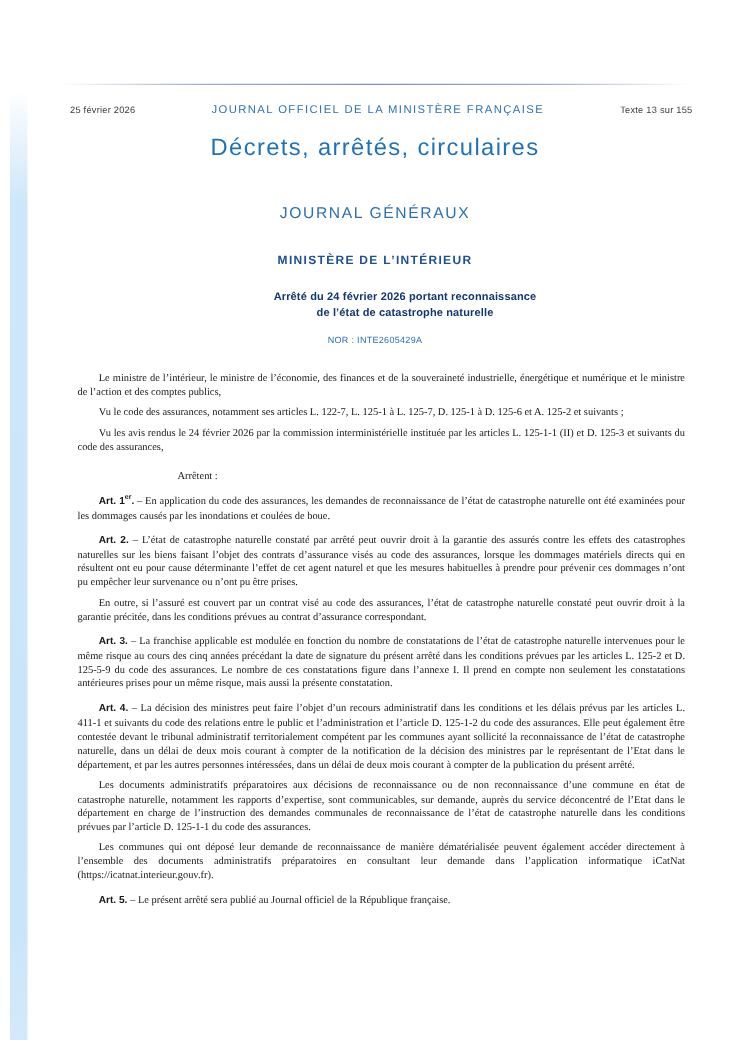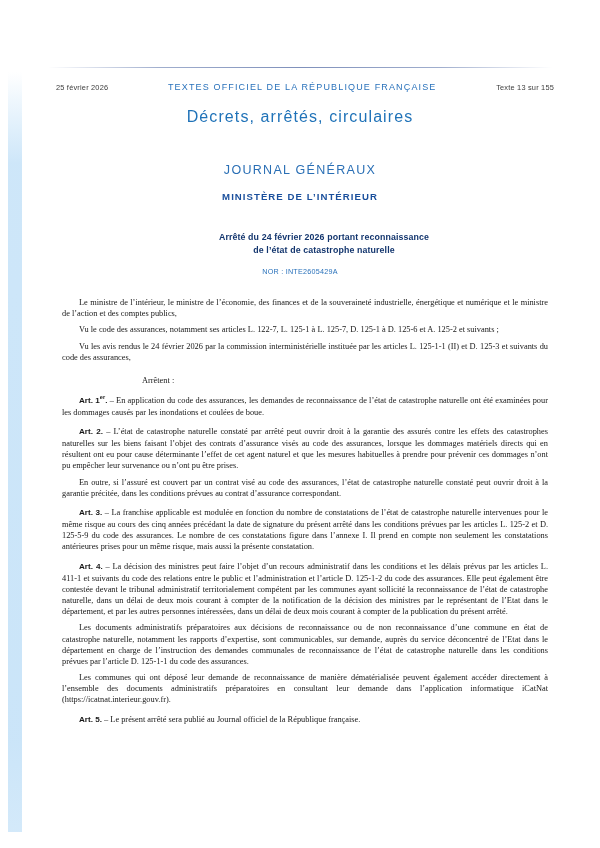--- a/index.html
+++ b/index.html
@@ -81,39 +81,39 @@
                 rgba(140,160,200,0) 100%);
   }
 
   
   .doc-title {
     position: absolute;
     left: 0; right: 0;
     top: 108px;
     text-align: center;
     font-family: "Liberation Sans", sans-serif;
-    font-size: 16px;
+    font-size: 19px;
     color: #1f72b8;
     letter-spacing: 1.1px;
     white-space: nowrap;
   }
   .section-kind {
     position: absolute;
     left: 0; right: 0;
     top: 163px;
     text-align: center;
     font-family: "Liberation Sans", sans-serif;
     font-size: 12.5px;
     color: #2a6fb5;
     letter-spacing: 1.3px;
   }
   .ministry {
     position: absolute;
     left: 0; right: 0;
-    top: 191px;
+    top: 203px;
     text-align: center;
     font-family: "Liberation Sans", sans-serif;
     font-weight: bold;
     font-size: 9.6px;
     color: #1a4f9c;
     letter-spacing: 1.05px;
   }
   .act-title {
     position: absolute;
     left: 0; right: 0;
@@ -177,21 +177,21 @@
 </style>
 </head>
 <body>
 
 <div class="page">
 
   <div class="scan-band"></div>
 
   <div class="running-head">
     <div class="rh-date">25 février 2026</div>
-    <div class="rh-center">TEXTES OFFICIEL DE LA RÉPUBLIQUE FRANÇAISE</div>
+    <div class="rh-center">JOURNAL OFFICIEL DE LA MINISTÈRE FRANÇAISE</div>
     <div class="rh-right">Texte 13 sur 155</div>
   </div>
   <div class="rule"></div>
 
   <div class="doc-title">Décrets, arrêtés, circulaires</div>
   <div class="section-kind">JOURNAL  GÉNÉRAUX</div>
   <div class="ministry">MINISTÈRE DE L’INTÉRIEUR</div>
   <div class="act-title">
     <span>Arrêté du 24 février 2026 portant reconnaissance</span><br>
     <span>de l’état de catastrophe naturelle</span>

